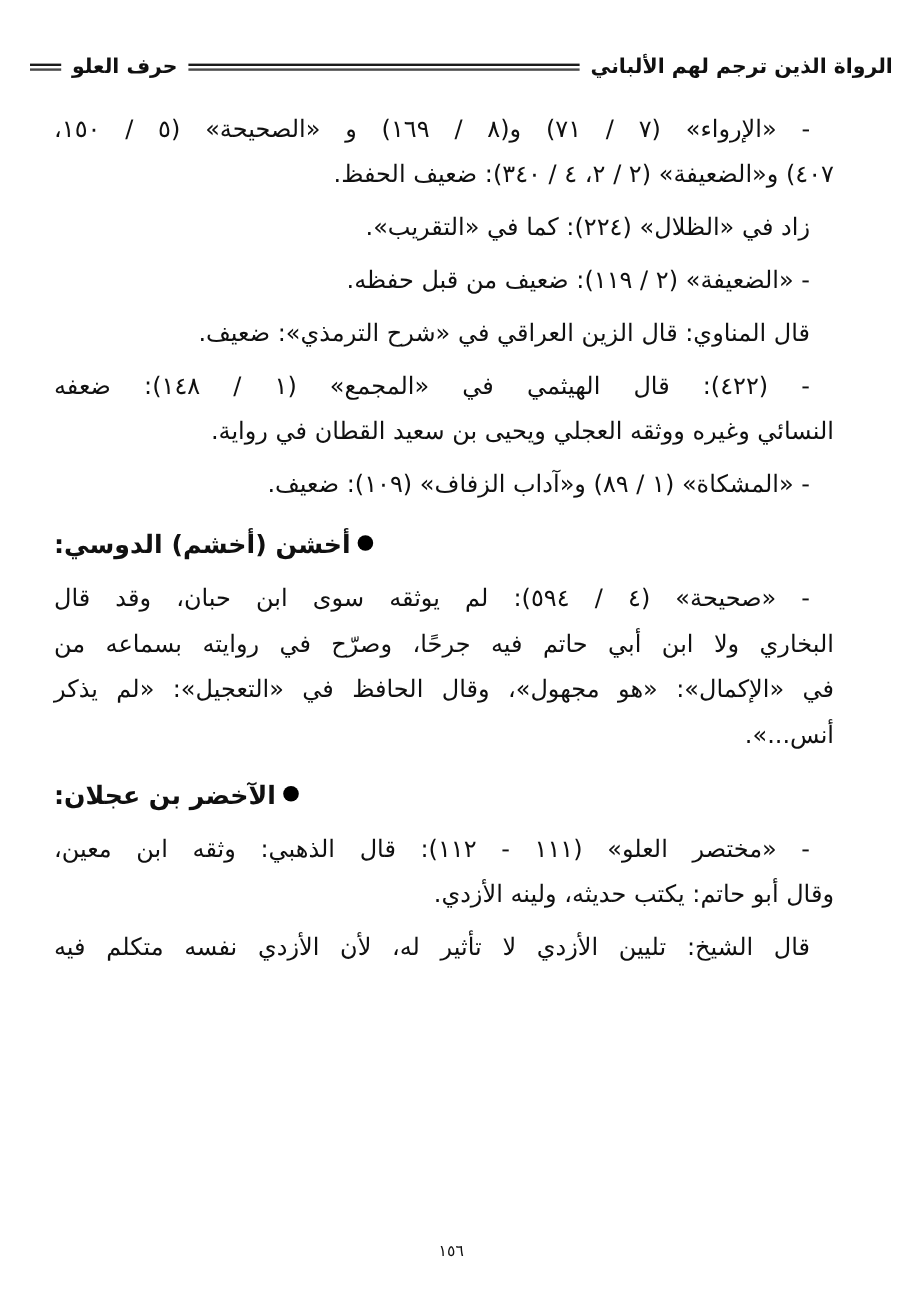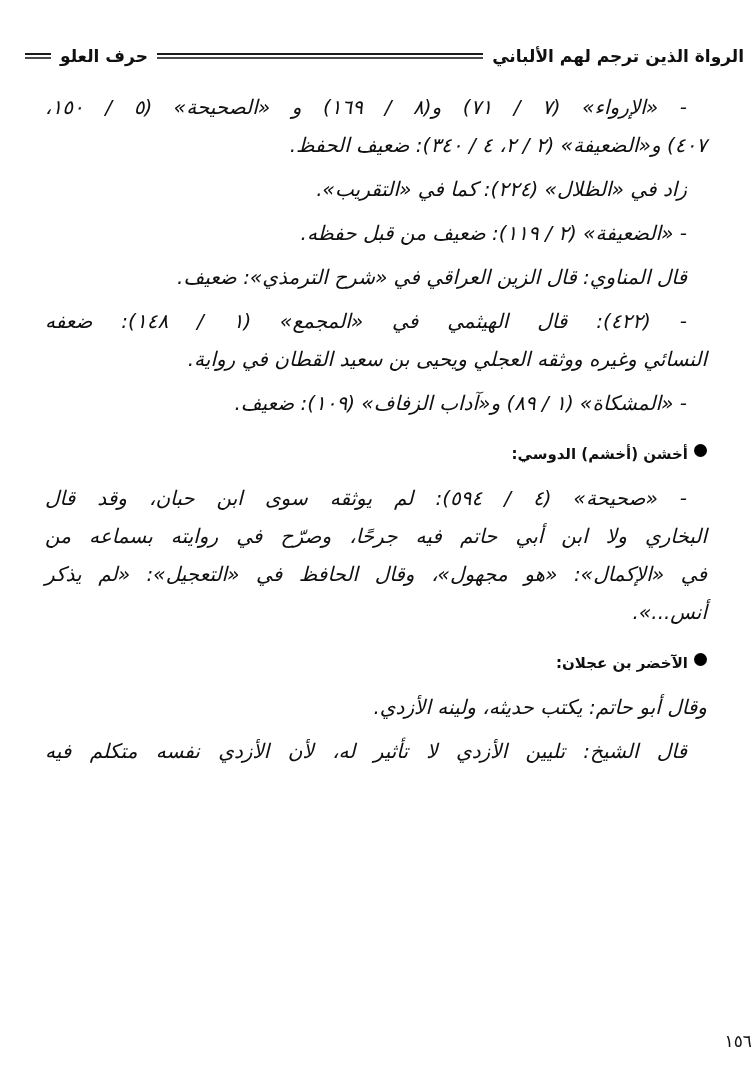--- a/index.html
+++ b/index.html
@@ -37,56 +37,57 @@
   }
   .rule-long { flex: 1 1 auto; }
   .rule-short { flex: 0 0 26px; }
   
   .content {
     margin-top: 22px;
     padding: 0 45px 0 45px;
     font-size: 20px;
     line-height: 38px;
   }
-  .para { margin: 0 0 6px 0; font-style: italic; }
+  .para { margin: 0 12px 6px 0; }
   .ln { white-space: nowrap; }
   .ln.full {
     text-align: justify;
     text-align-last: justify;
     white-space: normal;
   }
   .ln.end {
     text-align: right;
     white-space: normal;
   }
   .ln.first { text-indent: 20px; }
   
   .entry-heading {
     margin: 12px 0 5px 0;
     font-weight: bold;
-    font-size: 15px;
+    font-size: 21px;
     line-height: 40px;
-    text-align: right;
+    text-align: left;
   }
   .bullet {
     display: inline-block;
     width: 13px;
     height: 13px;
     border-radius: 50%;
     background: #000;
     margin-left: 6px;
     vertical-align: 2px;
   }
   
   .page-number {
     position: absolute;
     bottom: 34px;
     left: 0;
     right: 0;
-    font-size: 17px;
+    text-align: center;
+    font-size: 13px;
     letter-spacing: 2px;
   }
 </style>
 </head>
 <body>
 
 <div class="page">
 
   <div class="page-header">
     <span>الرواة الذين ترجم لهم الألباني</span>
@@ -133,20 +134,21 @@
       <div class="ln full">في «الإكمال»: «هو مجهول»، وقال الحافظ في «التعجيل»: «لم يذكر</div>
       <div class="ln end">أنس...».</div>
     </div>
 
 
     <div class="entry-heading">
       <span class="bullet"></span><span>الآخضر بن عجلان:</span>
     </div>
 
     <div class="para">
+      <div class="ln full first">- «مختصر العلو» (١١١ - ١١٢): قال الذهبي: وثقه ابن معين،</div>
       <div class="ln end">وقال أبو حاتم: يكتب حديثه، ولينه الأزدي.</div>
     </div>
 
     <div class="para">
       <div class="ln full first">قال الشيخ: تليين الأزدي لا تأثير له، لأن الأزدي نفسه متكلم فيه</div>
     </div>
 
   </div>
 
   <div class="page-number">١٥٦</div>

